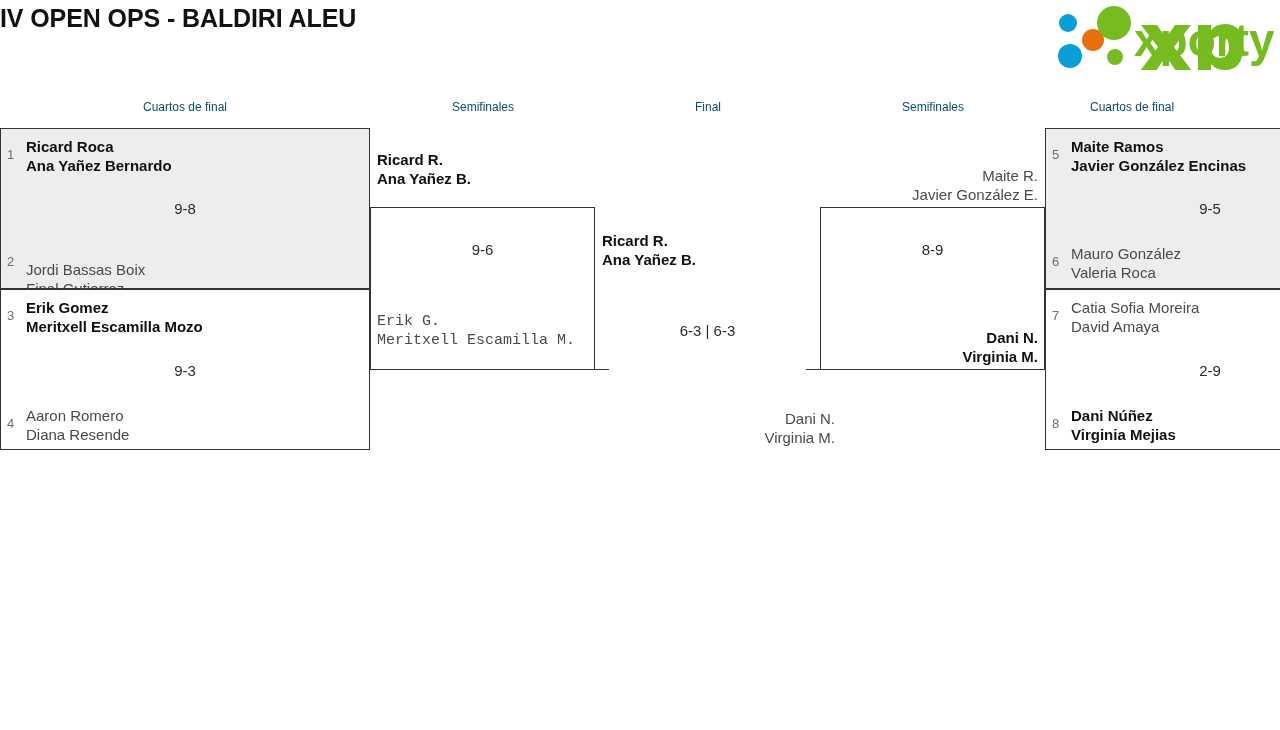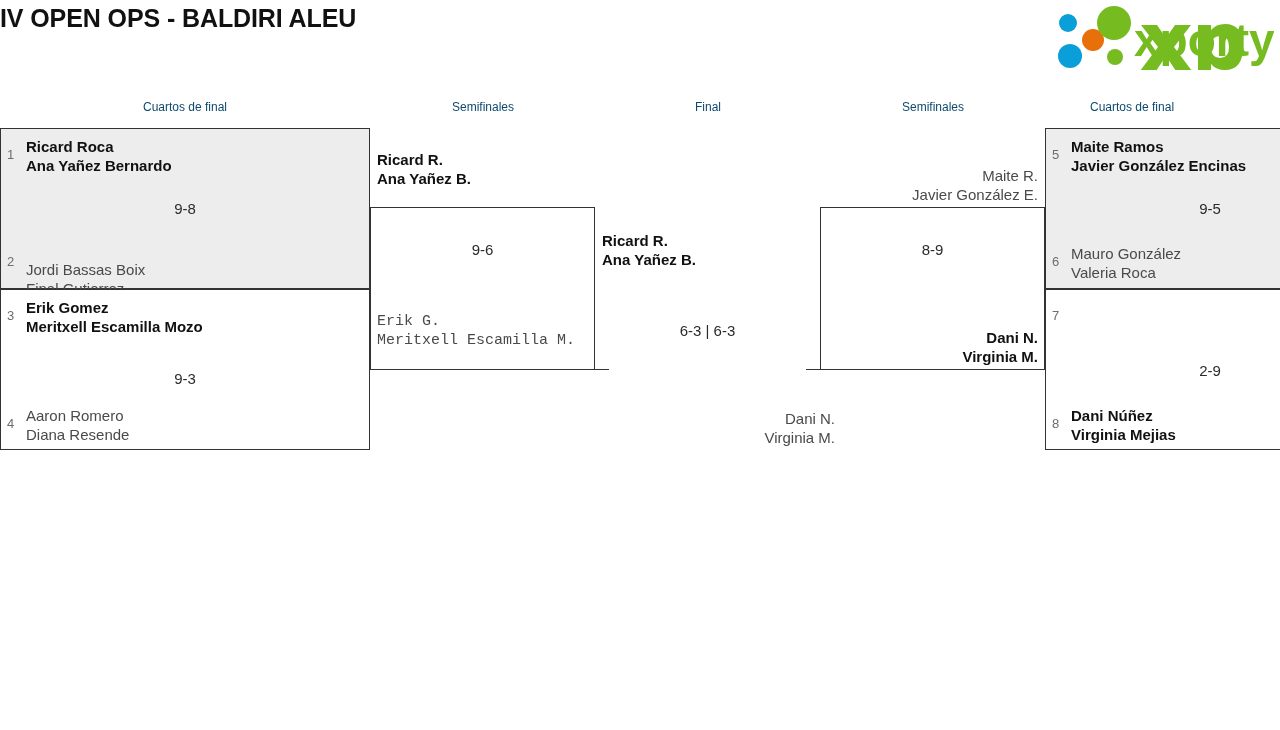--- a/index.html
+++ b/index.html
@@ -144,21 +144,21 @@
     <span class="nm">Jordi Bassas Boix</span>
     <span class="nm">Final Gutierrez</span>
   </div>
 
   <div class="match-box" style="left:0px; top:289px; width:370px; height:161px;"></div>
   <div class="seed" style="left:7px;  top:309px;">3</div>
   <div class="team winner" style="left:26px; top:298px;">
     <span class="nm">Erik Gomez</span>
     <span class="nm">Meritxell Escamilla Mozo</span>
   </div>
-  <div class="score" style="left:0px; top:370px; width:370px; text-align:center;">9-3</div>
+  <div class="score" style="left:0px; top:362px; width:370px; text-align:center;">9-3</div>
   <div class="seed" style="left:7px;  top:417px;">4</div>
   <div class="team loser" style="left:26px; top:406px;">
     <span class="nm">Aaron Romero</span>
     <span class="nm">Diana Resende</span>
   </div>
 
   <div class="match-box" style="left:370px; top:207px; width:225px; height:163px;"></div>
   <div class="team winner" style="left:377px; top:150px;">
     <span class="nm">Ricard R.</span>
     <span class="nm">Ana Yañez B.</span>
@@ -198,20 +198,24 @@
   </div>
   <div class="score" style="left:1045px; top:200px; width:330px; text-align:center;">9-5</div>
   <div class="seed" style="left:1052px; top:255px;">6</div>
   <div class="team loser" style="left:1071px; top:244px;">
     <span class="nm">Mauro González</span>
     <span class="nm">Valeria Roca</span>
   </div>
 
   <div class="match-box" style="left:1045px; top:289px; width:330px; height:161px;"></div>
   <div class="seed" style="left:1052px; top:309px;">7</div>
+  <div class="team loser" style="left:1071px; top:298px;">
+    <span class="nm">Catia Sofia Moreira</span>
+    <span class="nm">David Amaya</span>
+  </div>
   <div class="score" style="left:1045px; top:362px; width:330px; text-align:center;">2-9</div>
   <div class="seed" style="left:1052px; top:417px;">8</div>
   <div class="team winner" style="left:1071px; top:406px;">
     <span class="nm">Dani Núñez</span>
     <span class="nm">Virginia Mejias</span>
   </div>
 
   <div class="connector" style="left:595px; top:369px; width:14px; height:1px;"></div>
   <div class="connector" style="left:806px; top:369px; width:14px; height:1px;"></div>
 

